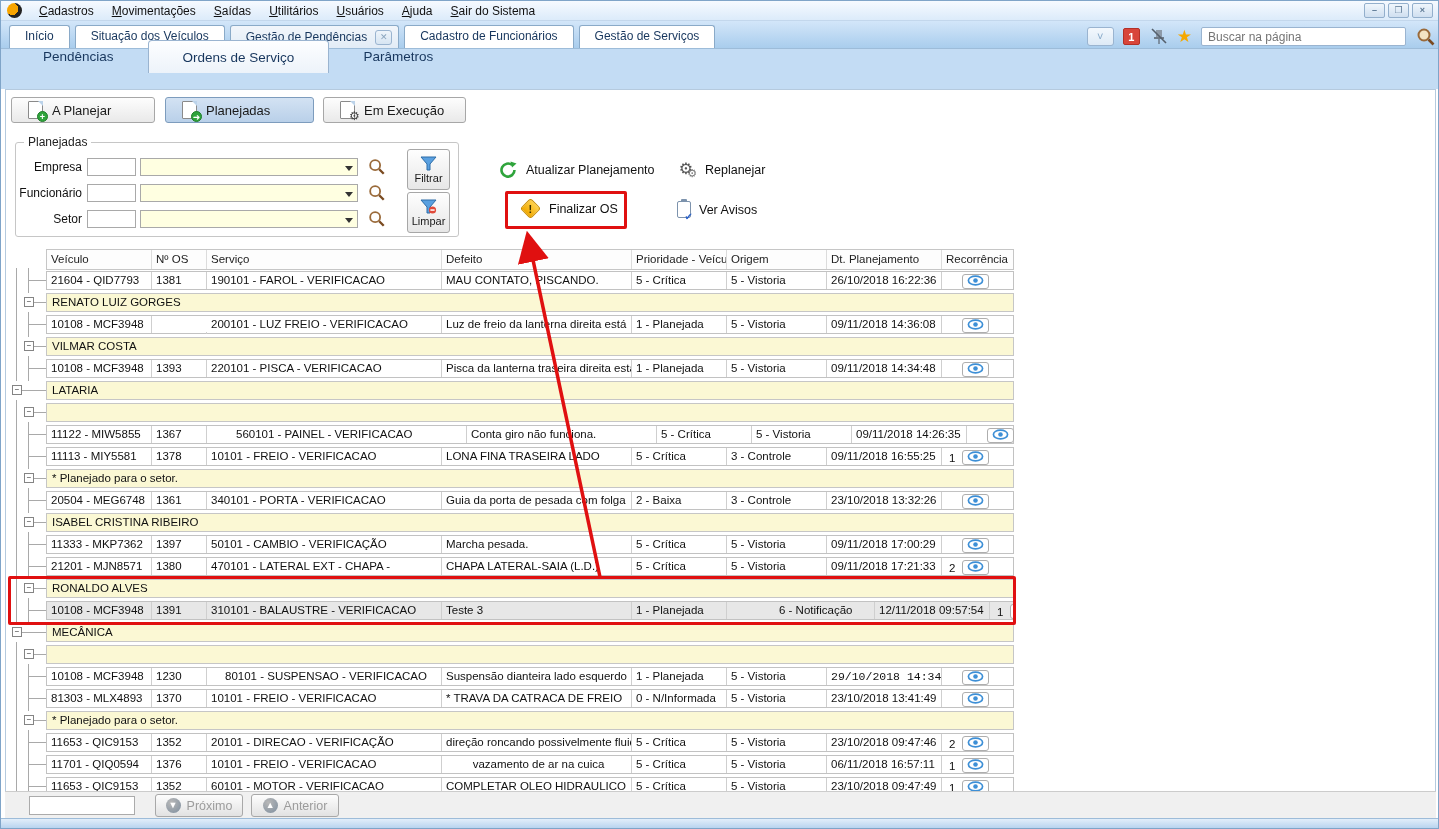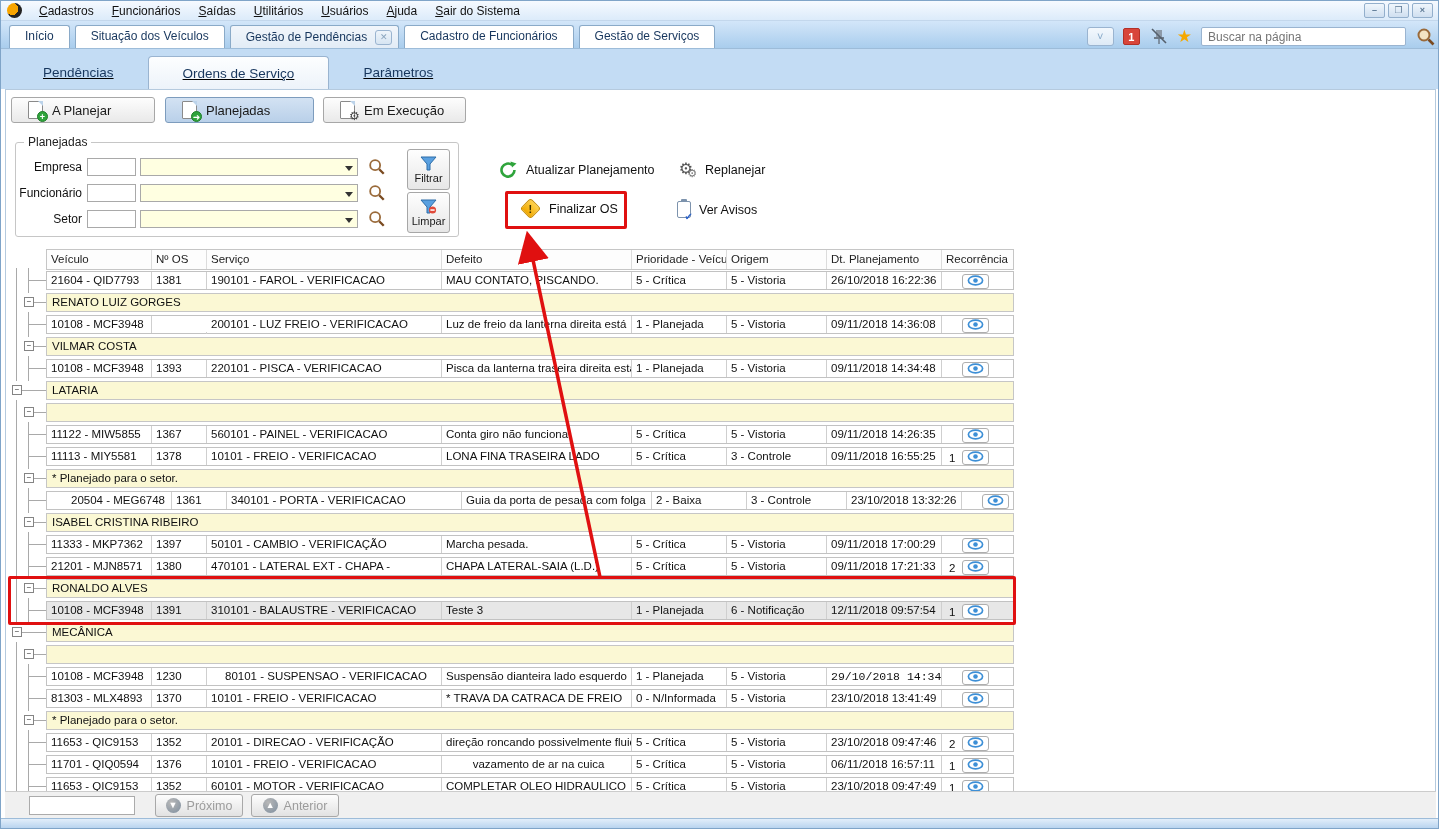--- a/index.html
+++ b/index.html
@@ -71,21 +71,21 @@
   #page-search {
     width: 205px; height: 19px; border: 1px solid #9ab4d0; border-radius: 2px;
     font-size: 12px; padding: 0 6px; color: #333; background: #fff;
   }
 
   
   #subtabbar {
     position: absolute; left: 0; top: 48px; width: 1439px; height: 40px;
     background: #c3dcf4;
   }
-  .subtabs { position: absolute; left: 8px; bottom: 0; display: flex; text-decoration: underline; }
+  .subtabs { position: absolute; left: 8px; bottom: 16px; display: flex; }
   .subtab {
     height: 33px; line-height: 33px; padding: 0 34px; color: #17365d; font-size: 13.5px;
     white-space: nowrap;
   }
   .subtab.active {
     background: linear-gradient(#fdfeff,#edf3fa);
     border: 1px solid #9ab4d0; border-bottom: none; border-radius: 4px 4px 0 0;
   }
 
   
@@ -211,21 +211,21 @@
 
   
   .anno { position: absolute; border: 3px solid #e01010; border-radius: 2px; z-index: 50; pointer-events: none; }
   #anno-svg { position: absolute; left: 0; top: 0; width: 1439px; height: 829px; z-index: 49; pointer-events: none; }
 </style>
 </head>
 <body>
 
 <div id="menubar">
   <span class="app-logo"></span>
-  <span id="menu-items"><span class="menu-item">Cadastros</span><span class="menu-item">Funcionários</span><span class="menu-item">Saídas</span><span class="menu-item">Utilitários</span><span class="menu-item">Usuários</span><span class="menu-item">Ajuda</span><span class="menu-item">Sair do Sistema</span></span>
+  <span id="menu-items"><span class="menu-item">Cadastros</span><span class="menu-item">Movimentações</span><span class="menu-item">Saídas</span><span class="menu-item">Utilitários</span><span class="menu-item">Usuários</span><span class="menu-item">Ajuda</span><span class="menu-item">Sair do Sistema</span></span>
 </div>
 <div id="win-controls">
   <div class="win-btn">–</div>
   <div class="win-btn">❐</div>
   <div class="win-btn">×</div>
 </div>
 
 <div id="tabbar">
   <div class="main-tabs">
       <div class="main-tab"><span>Início</span></div>
@@ -482,21 +482,21 @@
       </div>
       <div class="trow">
         <div class="gutter">
           <div class="vline" style="left: 7px;"></div>
           <div class="vline" style="left: 19px;"></div>
           <div class="hline" style="left: 19px; right: 0px;"></div>
         </div>
         <div class="row-content">
           <div class="cell" style="width: 105px; flex: 0 0 105px;">11122 - MIW5855</div>
           <div class="cell" style="width: 55px; flex: 0 0 55px;">1367</div>
-          <div class="cell" style="width: 235px; flex: 0 0 235px;">560101 - PAINEL - VERIFICACAO</div>
+          <div class="cell" style="width: 235px; flex: 0 0 235px; margin-left: 25px;">560101 - PAINEL - VERIFICACAO</div>
           <div class="cell" style="width: 190px; flex: 0 0 190px;">Conta giro não funciona.</div>
           <div class="cell" style="width: 95px; flex: 0 0 95px;">5 - Crítica</div>
           <div class="cell" style="width: 100px; flex: 0 0 100px;">5 - Vistoria</div>
           <div class="cell" style="width: 115px; flex: 0 0 115px;">09/11/2018 14:26:35</div>
           <div class="cell rec-cell" style="width: 73px; flex: 0 0 73px;">
             <span class="rec-count"></span>
             <span class="eye-btn">
               <span><svg width="17" height="11" viewBox="0 0 24 15">
                   <ellipse cx="12" cy="7.5" rx="10" ry="6.2" fill="none" stroke="#3d8fd6" stroke-width="2.4"></ellipse>
                   <circle cx="12" cy="7.5" r="3.2" fill="#3d8fd6"></circle>
@@ -538,21 +538,21 @@
         </div>
         <div class="group-content">* Planejado para o setor.</div>
       </div>
       <div class="trow">
         <div class="gutter">
           <div class="vline" style="left: 7px;"></div>
           <div class="vline" style="left: 19px;"></div>
           <div class="hline" style="left: 19px; right: 0px;"></div>
         </div>
         <div class="row-content">
-          <div class="cell" style="width: 105px; flex: 0 0 105px; margin-left: 20px;">20504 - MEG6748</div>
+          <div class="cell" style="width: 105px; flex: 0 0 105px;">20504 - MEG6748</div>
           <div class="cell" style="width: 55px; flex: 0 0 55px;">1361</div>
           <div class="cell" style="width: 235px; flex: 0 0 235px;">340101 - PORTA - VERIFICACAO</div>
           <div class="cell" style="width: 190px; flex: 0 0 190px;">Guia da porta de pesada com folga</div>
           <div class="cell" style="width: 95px; flex: 0 0 95px;">2 - Baixa</div>
           <div class="cell" style="width: 100px; flex: 0 0 100px;">3 - Controle</div>
           <div class="cell" style="width: 115px; flex: 0 0 115px;">23/10/2018 13:32:26</div>
           <div class="cell rec-cell" style="width: 73px; flex: 0 0 73px;">
             <span class="rec-count"></span>
             <span class="eye-btn">
               <span><svg width="17" height="11" viewBox="0 0 24 15">
@@ -634,21 +634,21 @@
           <div class="vline" style="left: 7px;"></div>
           <div class="vline" style="left: 19px;"></div>
           <div class="hline" style="left: 19px; right: 0px;"></div>
         </div>
         <div class="row-content">
           <div class="cell" style="width: 105px; flex: 0 0 105px;">10108 - MCF3948</div>
           <div class="cell" style="width: 55px; flex: 0 0 55px;">1391</div>
           <div class="cell" style="width: 235px; flex: 0 0 235px;">310101 - BALAUSTRE - VERIFICACAO</div>
           <div class="cell" style="width: 190px; flex: 0 0 190px;">Teste 3</div>
           <div class="cell" style="width: 95px; flex: 0 0 95px;">1 - Planejada</div>
-          <div class="cell" style="width: 100px; flex: 0 0 100px;">6 - Notificação</div>
+          <div class="cell" style="width: 100px; flex: 0 0 100px; margin-left: 48px;">6 - Notificação</div>
           <div class="cell" style="width: 115px; flex: 0 0 115px;">12/11/2018 09:57:54</div>
           <div class="cell rec-cell" style="width: 73px; flex: 0 0 73px;">
             <span class="rec-count">1</span>
             <span class="eye-btn">
               <span><svg width="17" height="11" viewBox="0 0 24 15">
                   <ellipse cx="12" cy="7.5" rx="10" ry="6.2" fill="none" stroke="#3d8fd6" stroke-width="2.4"></ellipse>
                   <circle cx="12" cy="7.5" r="3.2" fill="#3d8fd6"></circle>
                 </svg></span>
             </span>
           </div>

